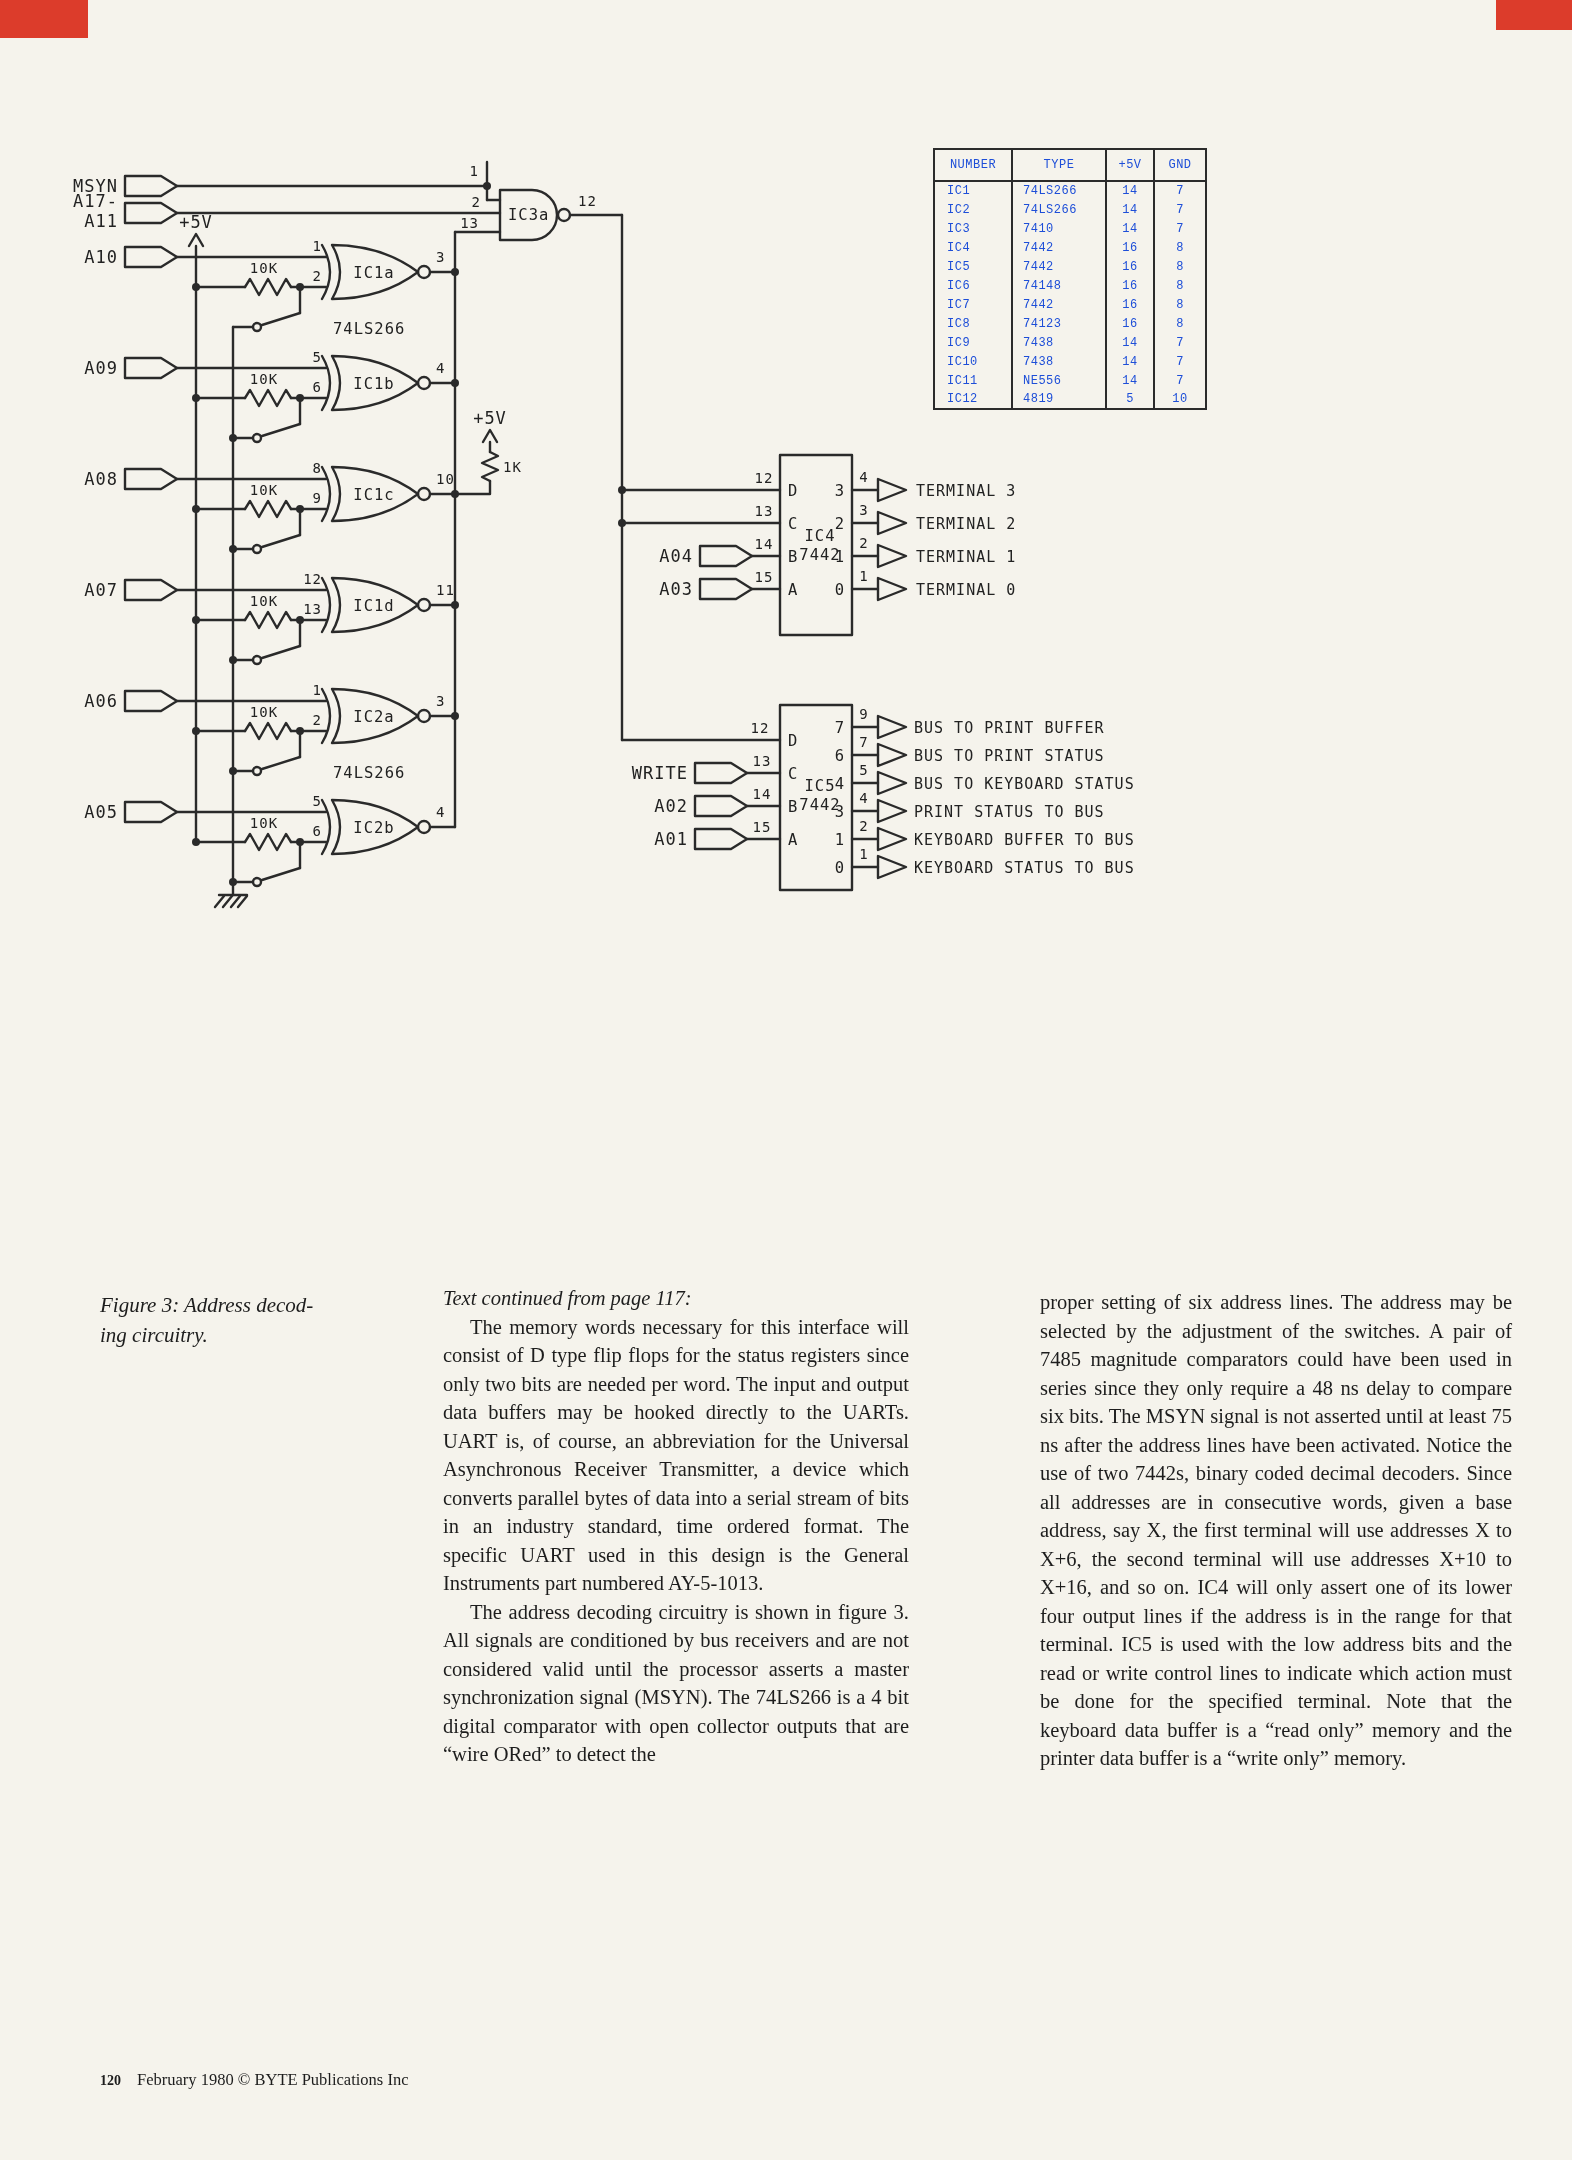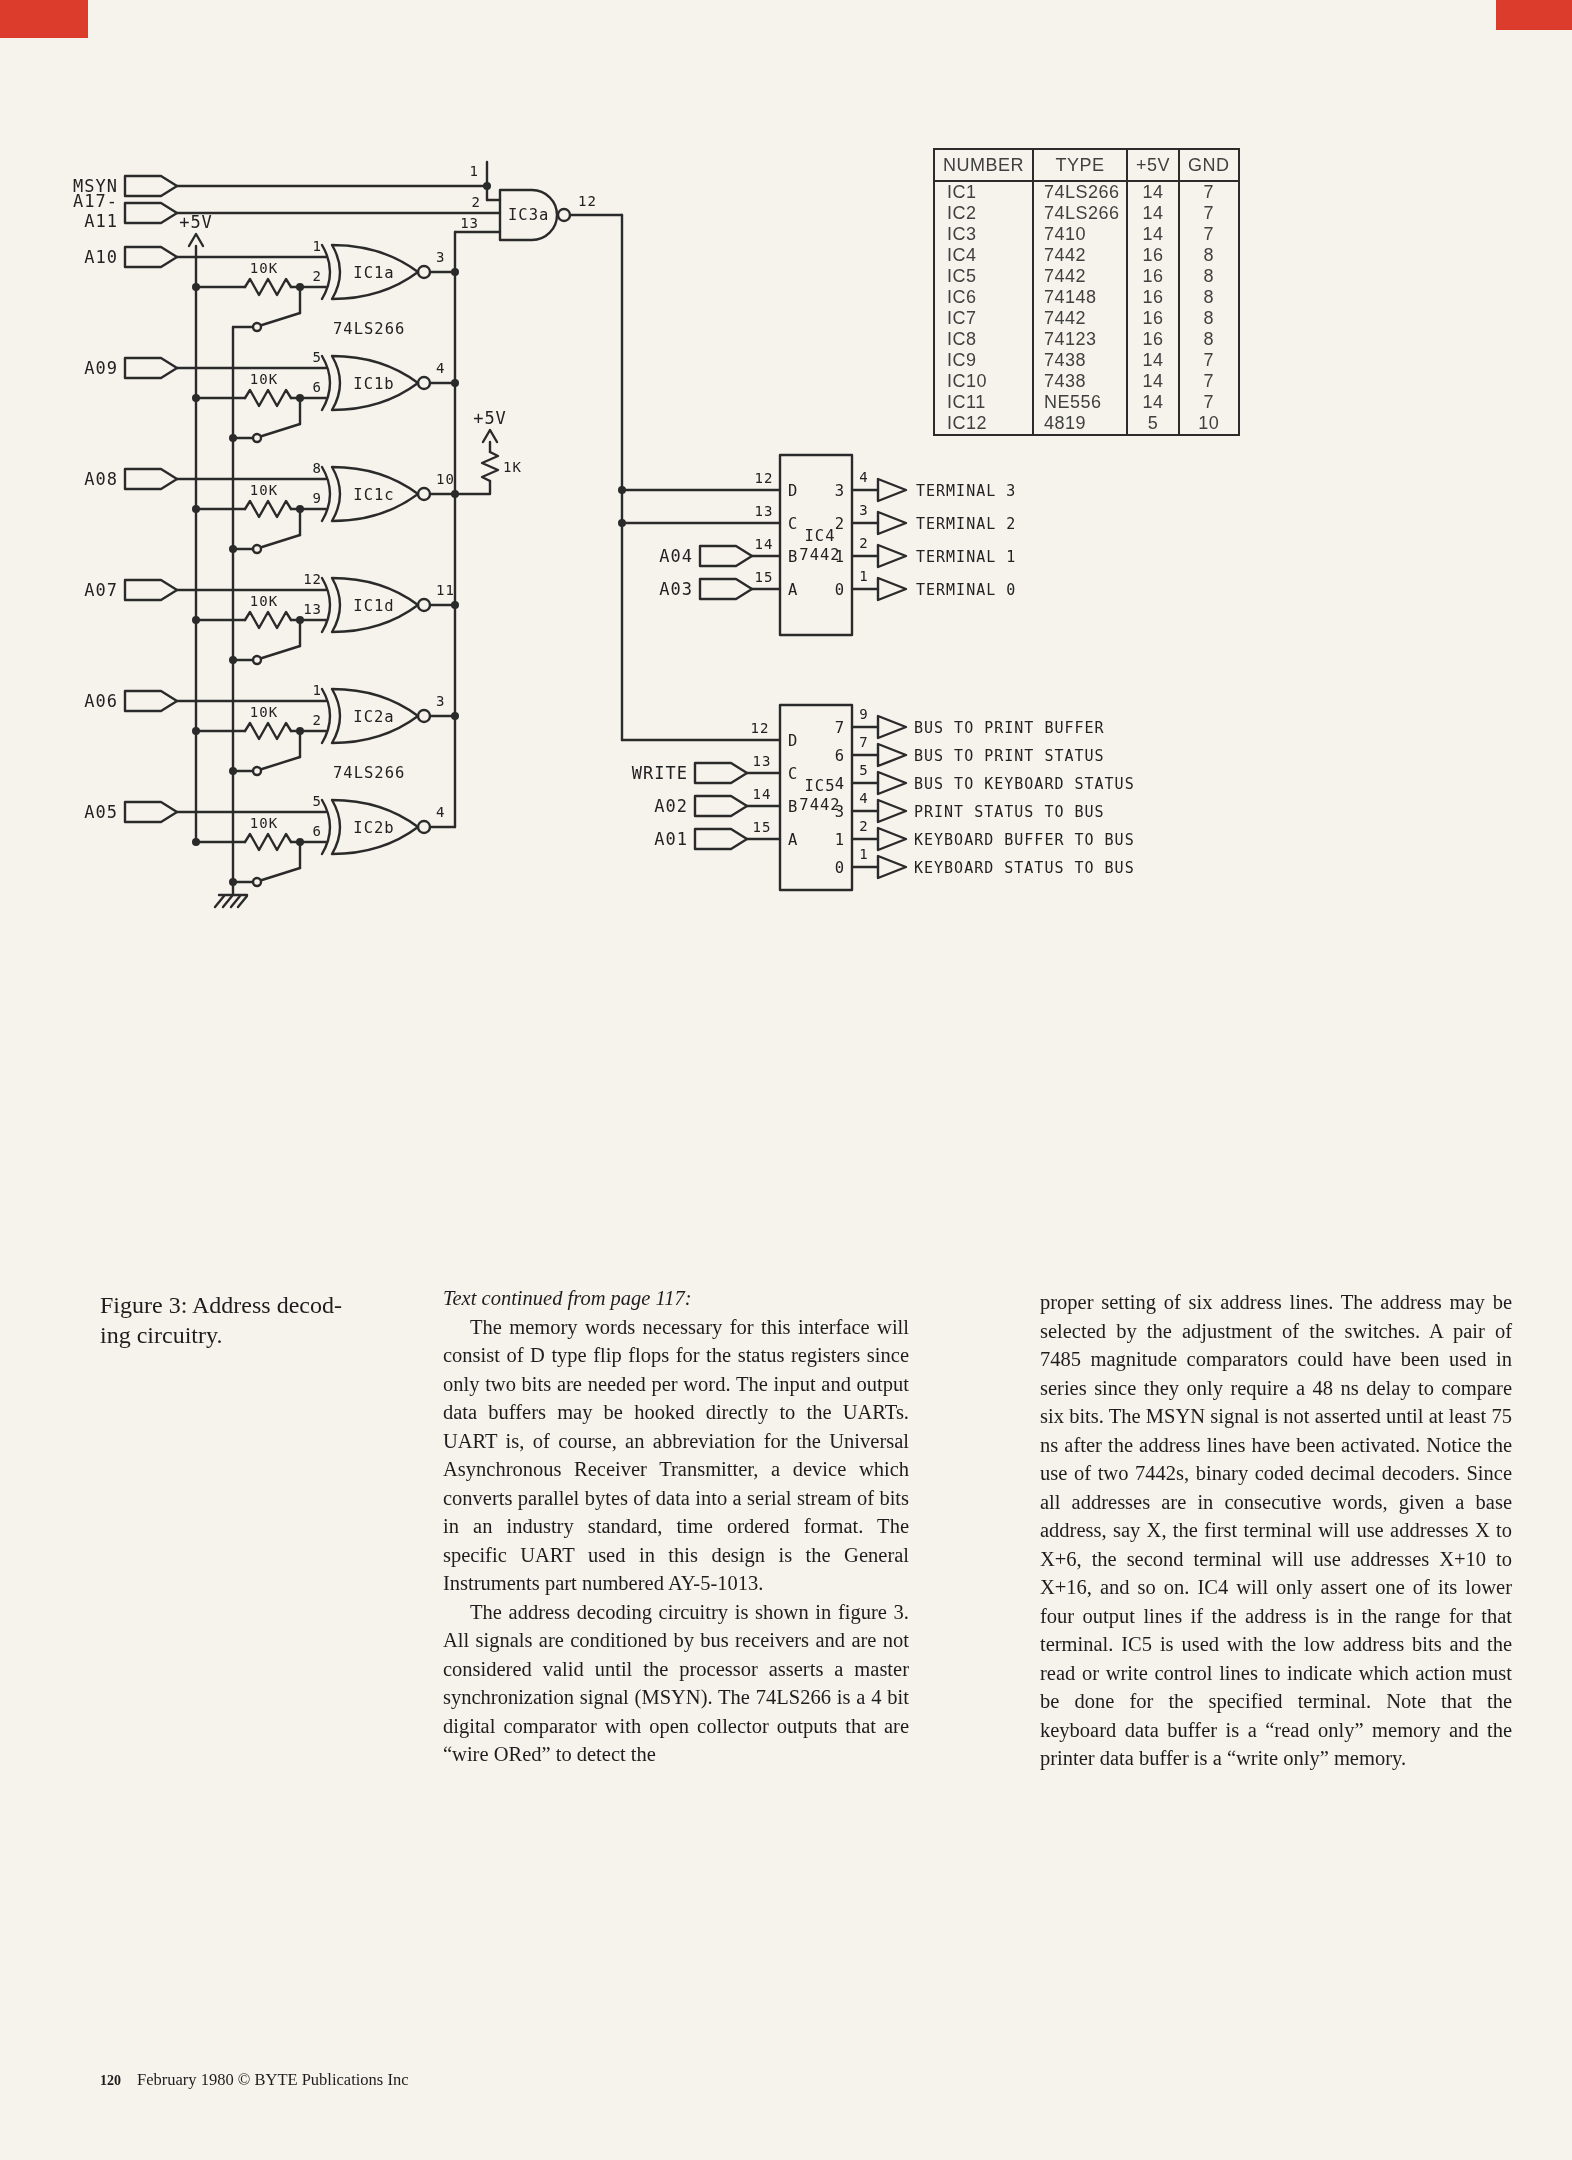--- a/index.html
+++ b/index.html
@@ -11,30 +11,30 @@
   .schematic-svg{position:absolute;left:0;top:0}
   .w{stroke:#2a2a2a;stroke-width:2.4;fill:none;stroke-linecap:round;stroke-linejoin:round}
   .dot{fill:#2a2a2a;stroke:none}
   .schematic-svg text{font-family:"DejaVu Sans Mono",monospace;fill:#222;letter-spacing:1px}
   .sig{font-size:17px}
   .pin{font-size:14px;letter-spacing:0}
   .glabel{font-size:15.5px;letter-spacing:.5px}
   .out-label{font-size:15px;letter-spacing:.8px}
   .ic-table{position:absolute;left:933px;top:148px}
   .ic-table table{border-collapse:collapse;border:2.5px solid #2b2b2b;
-        font-family:Liberation Sans, sans-serif;font-size:18px;color:#404040;letter-spacing:.5px}
+        font-family:Liberation Mono, monospace;font-size:12px;color:#1d4ed8;letter-spacing:.5px}
   .ic-table th{border-bottom:2px solid #2b2b2b;height:32px;font-weight:normal;text-align:center;padding:0 8px}
   .ic-table th+th,.ic-table td+td{border-left:2px solid #2b2b2b}
   .ic-table td{height:19px;padding:0 3px}
   .ic-table td.c1{width:78px;padding-left:12px}
   .ic-table td.c2{width:94px;padding-left:10px}
   .ic-table td.c3{width:48px;text-align:center}
   .ic-table td.c4{width:52px;text-align:center}
-  .caption{position:absolute;left:100px;top:1290px;width:310px;
-        font-size:24px;line-height:30px}
+  .caption{position:absolute;left:100px;top:1290px;width:310px;font-style:italic;
+        font-size:21px;line-height:30px}
   .col{position:absolute;font-size:20.5px;line-height:28.5px;text-align:justify}
   .col2{left:443px;top:1284px;width:466px}
   .col3{left:1040px;top:1288px;width:472px}
   .col p{margin:0}
   p.ind{text-indent:27px}
   .lead{font-style:italic}
   .footer{position:absolute;left:100px;top:2070px}
   .pageno{font-weight:bold;font-size:14px}
   .credit{font-size:16.5px;margin-left:16px}
 </style>

